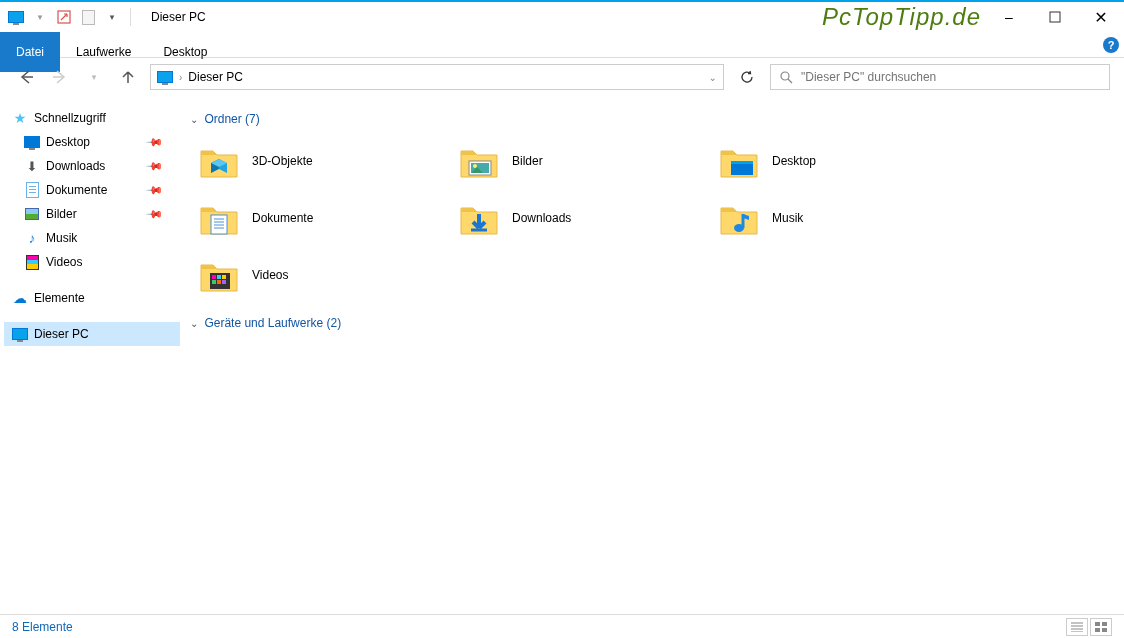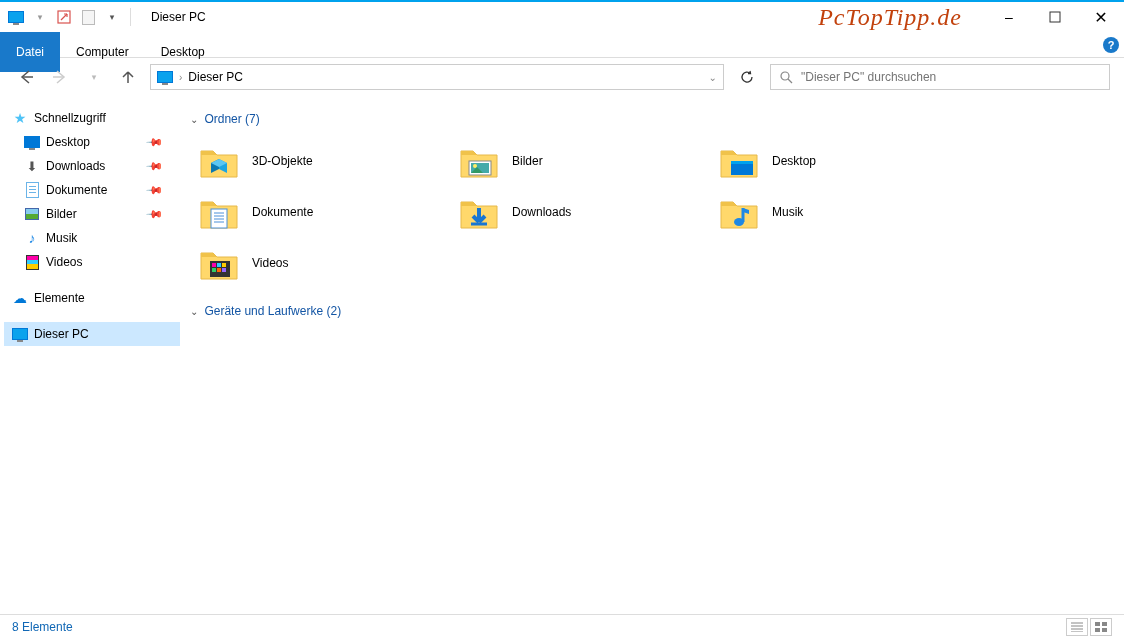--- a/index.html
+++ b/index.html
@@ -4,21 +4,21 @@
 <style>
 * { margin: 0; padding: 0; box-sizing: border-box; font-family: "Segoe UI", sans-serif; }
 body { width: 1124px; height: 638px; background: #fff; font-size: 12px; color: #000; display: flex; flex-direction: column; border-top: 2px solid #00a2ed; }
 
 
 .titlebar { height: 30px; display: flex; align-items: center; padding: 0 0 0 6px; }
 .titlebar .qat { display: flex; align-items: center; gap: 4px; }
 .titlebar .qat-icon { width: 20px; height: 20px; display: flex; align-items: center; justify-content: center; }
 .titlebar .title { margin-left: 16px; font-size: 12px; }
 .titlebar .spacer { flex: 1; }
-.titlebar .watermark { font-family: Liberation Serif, serif; font-size: 24px; color: #c2410c; font-style: italic; margin-right: 24px; letter-spacing: 1px; }
+.titlebar .watermark { font-family: Liberation Sans, sans-serif; font-size: 24px; color: #4d7c0f; font-style: italic; margin-right: 5px; letter-spacing: 1px; }
 .titlebar .wincontrols { display: flex; }
 .titlebar .wincontrols > div { width: 46px; height: 30px; display: flex; align-items: center; justify-content: center; font-size: 14px; }
 
 
 .ribbon { height: 26px; display: flex; align-items: stretch; border-bottom: 1px solid #ddd; }
 .ribbon .tab { padding: 20px 16px; font-size: 12px; display: flex; align-items: center; text-align: right; }
 .ribbon .tab.file { background: #1979ca; color: #fff; }
 .ribbon .help { margin-left: auto; width: 26px; display: flex; align-items: center; justify-content: center; }
 .help-circle { width: 16px; height: 16px; border-radius: 50%; background: #1979ca; color: #fff; font-size: 11px; display: flex; align-items: center; justify-content: center; font-weight: bold; }
 
@@ -39,21 +39,21 @@
 .tree-item { display: flex; align-items: center; height: 24px; padding-left: 20px; gap: 6px; font-size: 12px; }
 .tree-item.selected { background: #cce8ff; }
 .tree-item .pin { margin-left: auto; margin-right: 18px; color: #888; font-size: 11px; transform: rotate(45deg); }
 .tree-item .ico { width: 16px; height: 16px; display: flex; align-items: center; justify-content: center; }
 .tree-group { margin-bottom: 12px; }
 .tree-header { padding-left: 8px; }
 
 .content { flex: 1; padding: 10px 4px 10px 4px; overflow: auto; }
 .group-header { display: flex; align-items: center; gap: 6px; color: #1355a4; font-size: 12px; margin: 6px 0 10px 2px; }
 .group-header .chev { font-size: 10px; color: #555; }
-.folder-grid { display: grid; grid-template-columns: repeat(3, 260px); gap: 1px 0; margin-left: 6px; margin-bottom: 16px; }
+.folder-grid { display: grid; grid-template-columns: repeat(3, 260px); gap: 7px 0; margin-left: 6px; margin-bottom: 16px; }
 .folder-item { display: flex; align-items: center; gap: 10px; height: 50px; padding: 2px; }
 .folder-icon { width: 46px; height: 42px; display: flex; align-items: center; justify-content: center; position: relative; }
 .folder-icon svg { width: 44px; height: 40px; }
 
 .drive-item { display: flex; align-items: center; gap: 10px; height: 56px; width: 244px; padding: 4px; margin-left: 6px; border: 1px solid #83c0ef; background: #f4faff; }
 .drive-icon { width: 46px; height: 42px; display: flex; align-items: center; justify-content: center; }
 .drive-info { flex: 1; display: flex; flex-direction: column; gap: 3px; }
 .drive-bar { width: 170px; height: 12px; border: 1px solid #aaa; background: #e8e8e8; }
 .drive-bar-fill { height: 100%; background: #26a0da; }
 .drive-free { font-size: 11px; color: #666; }
@@ -107,21 +107,21 @@
         <svg width="12" height="12" viewBox="0 0 12 12">
           <rect x="1" y="1" width="10" height="10" fill="none" stroke="#333" stroke-width="1"></rect>
         </svg>
       </div>
     <div style="font-size:16px">✕</div>
   </div>
 </div>
 
 <div class="ribbon">
   <div class="tab file">Datei</div>
-  <div class="tab">Computer</div>
+  <div class="tab">Laufwerke</div>
   <div class="tab">Desktop</div>
   <div class="help">
       <div class="help-circle">?</div>
     </div>
 </div>
 
 <div class="navbar">
   <div class="nav-btn">
       <svg width="18" height="18" viewBox="0 0 18 18">
         <path d="M12 3 L5 9 L12 15" fill="none" stroke="#555" stroke-width="1.5"></path>

